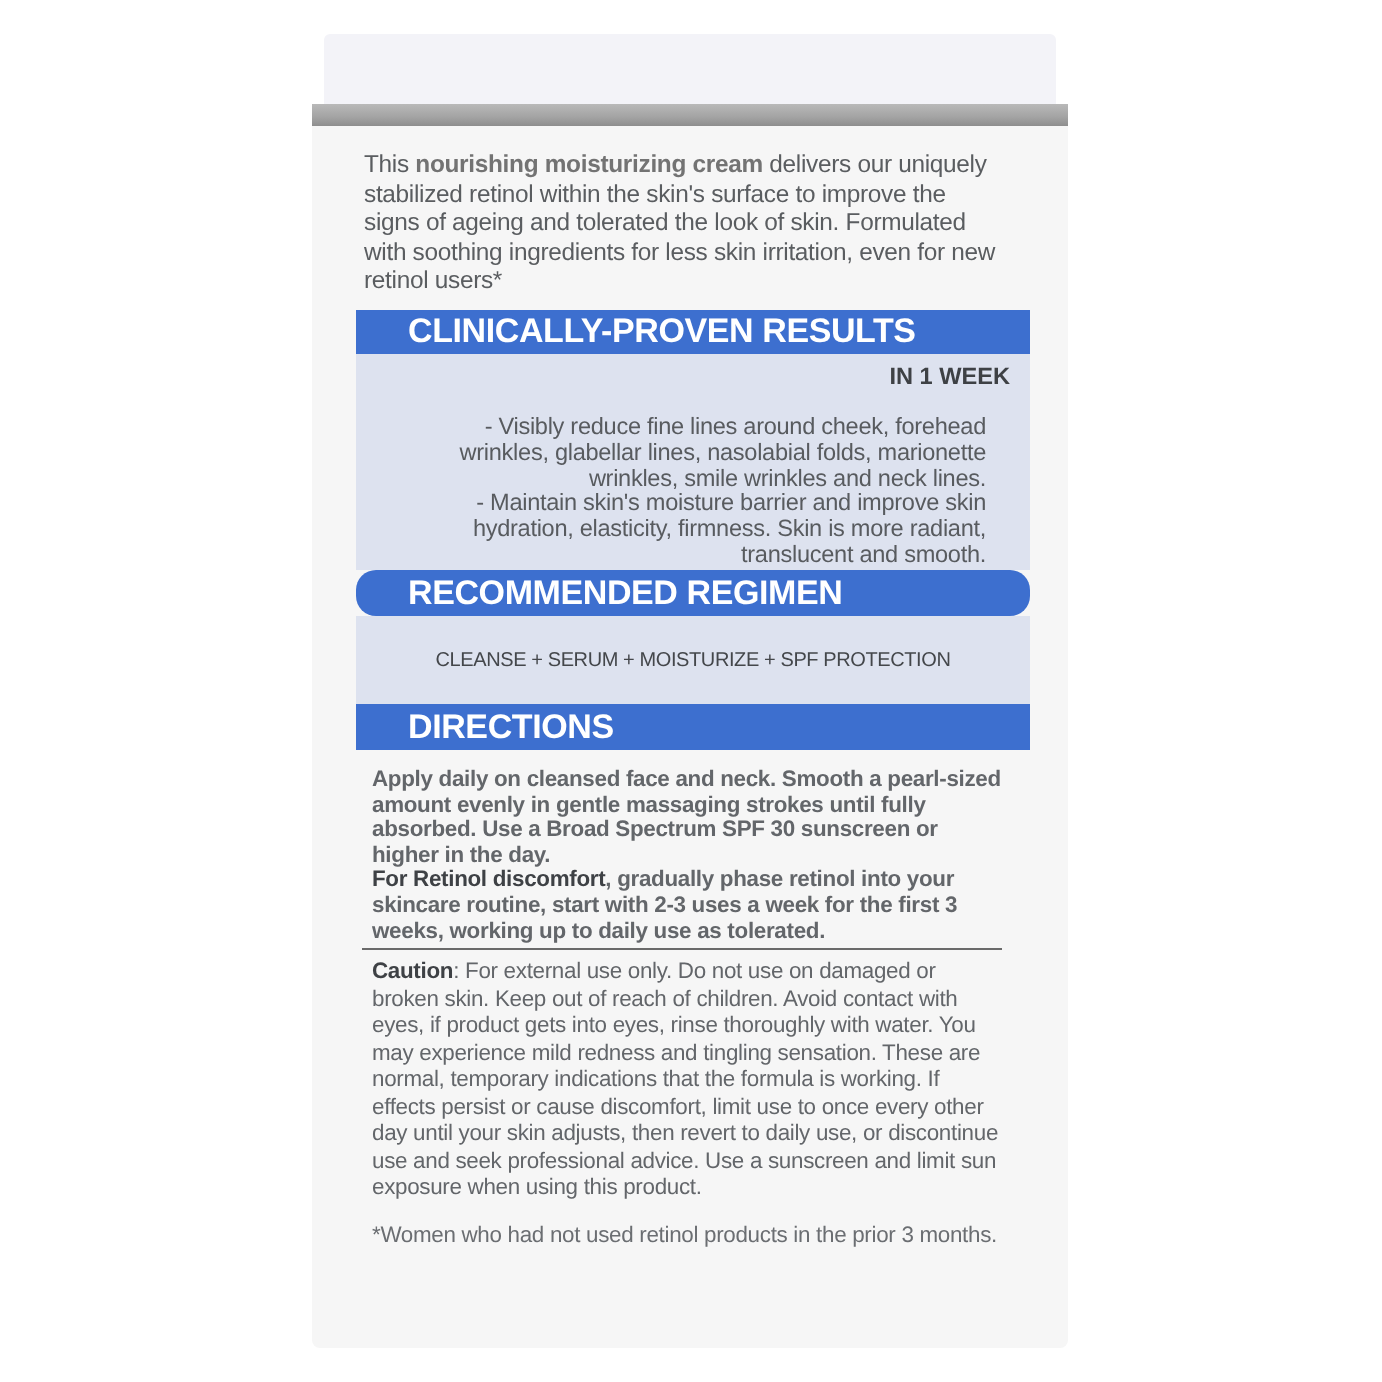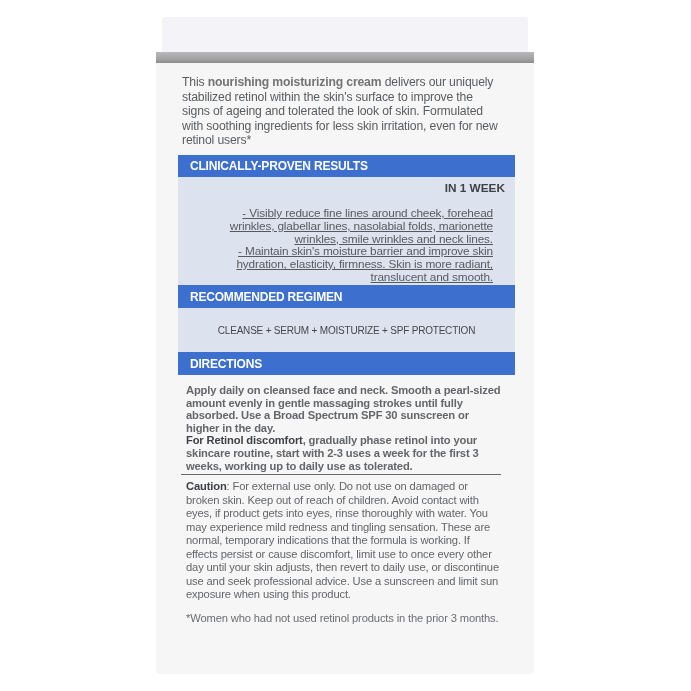--- a/index.html
+++ b/index.html
@@ -19,33 +19,33 @@
     position: absolute; left: 156px; top: 63px; width: 378px; height: 611px;
     background: #f6f6f6; border-radius: 0 0 4px 4px;
   }
   .intro {
     position: absolute; left: 182px; top: 75px; width: 320px;
     font-size: 12.2px; line-height: 14.6px; color: #5a5d60; letter-spacing: -0.15px;
   }
   .intro b { color: #737373; }
   .bar {
     position: absolute; left: 178px; width: 337px; background: #3d6fcf;
-    color: #ffffff; font-weight: bold; font-size: 12px; letter-spacing: -0.2px;
-    box-sizing: border-box; padding-left: 12px; display: flex; align-items: center;
+    color: #ffffff; font-weight: bold; font-size: 17px; letter-spacing: -0.2px;
+    box-sizing: border-box; padding-left: 26px; display: flex; align-items: center;
   }
   .bar-results { top: 155px; height: 22px; }
-  .bar-regimen { top: 285px; height: 23px; }
+  .bar-regimen { top: 285px; height: 23px; border-radius: 10px; }
   .bar-directions { top: 352px; height: 23px; }
   .box {
     position: absolute; left: 178px; width: 337px; background: #dde2ef; box-sizing: border-box;
   }
   .box-results { top: 177px; height: 108px; padding: 4px 10px 0 9px; text-align: right; }
   .box-regimen { top: 308px; height: 44px; display: flex; align-items: center; justify-content: center; }
   .week-title { font-weight: bold; font-size: 11.8px; color: #3e4145; margin-bottom: 3px; }
-  .results-list { margin: 12px; padding: 0; list-style: none; text-decoration: underline; }
+  .results-list { margin: 12px; padding: 0; list-style: none; }
   .results-list li {
     font-size: 11.8px; line-height: 12.8px; color: #585b5f; padding-left: 8px; text-indent: -8px; letter-spacing: -0.15px;
   }
   .regimen-text { font-size: 10px; color: #44474b; letter-spacing: -0.2px; }
   .directions {
     position: absolute; left: 186px; top: 384px; width: 318px;
     font-size: 11.2px; line-height: 12.6px; color: #63666a; letter-spacing: -0.15px; font-weight: bold;
   }
   .directions b { color: #3e4145; }
   .divider {

